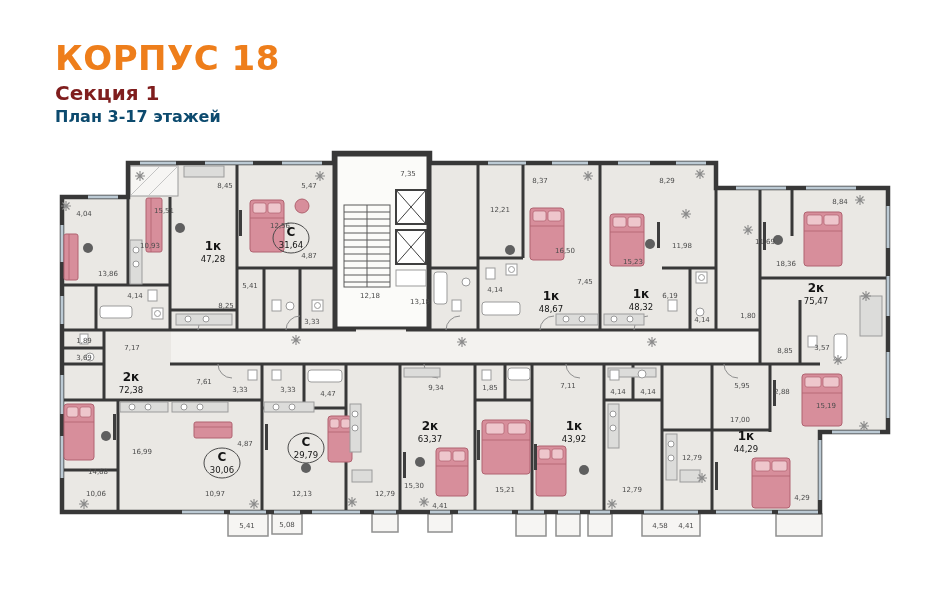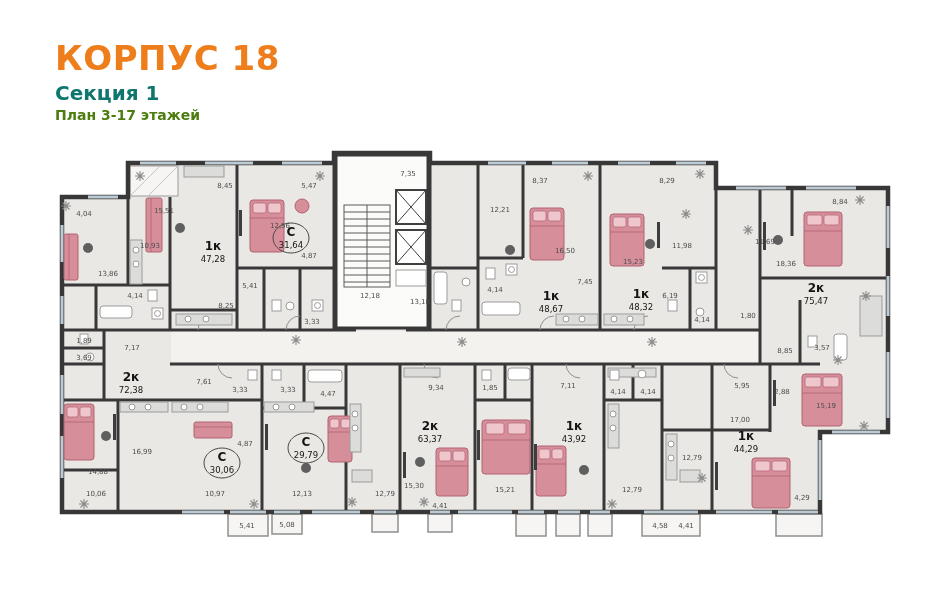--- a/index.html
+++ b/index.html
@@ -1,20 +1,20 @@
 <!DOCTYPE html>
 <html><head>
 <meta charset="utf-8">
 <style>
   html,body{margin:0;padding:0;background:#ffffff;}
   body{width:941px;height:600px;position:relative;overflow:hidden;font-family:"DejaVu Sans",sans-serif;}
   .title-block{position:absolute;left:55px;top:40px;z-index:2;}
   .t-building{color:#ee7e1b;font-size:34px;font-weight:bold;letter-spacing:.5px;line-height:1.1;}
-  .t-section{color:#0f766e;font-size:20px;font-weight:bold;margin-top:5px;line-height:1.1;}
-  .t-plan{color:#4d7c0f;font-size:14px;font-weight:bold;margin-top:4px;line-height:1.1;}
+  .t-section{color:#7f1d1d;font-size:20px;font-weight:bold;margin-top:5px;line-height:1.1;}
+  .t-plan{color:#0c4a6e;font-size:16px;font-weight:bold;margin-top:4px;line-height:1.1;}
   svg{position:absolute;left:0;top:0;}
   .floor{fill:#eae8e4;stroke:none;}
   .corridor{fill:#f3f2ef;}
   .core{fill:#fbfbf9;stroke:#383838;stroke-width:3;}
   .loggia{fill:#f6f5f3;stroke:#9a9a9a;stroke-width:1;}
   .loggia-hatch{stroke:#c4c4c4;stroke-width:1;}
   .wall-ext{fill:none;stroke:#383838;stroke-width:4.5;stroke-linejoin:miter;}
   .wall-int{fill:none;stroke:#383838;stroke-width:3;}
   .window{stroke:#bccad4;stroke-width:3;fill:none;}
   .balcony{fill:#f6f5f3;stroke:#8f8f8f;stroke-width:1.5;}

